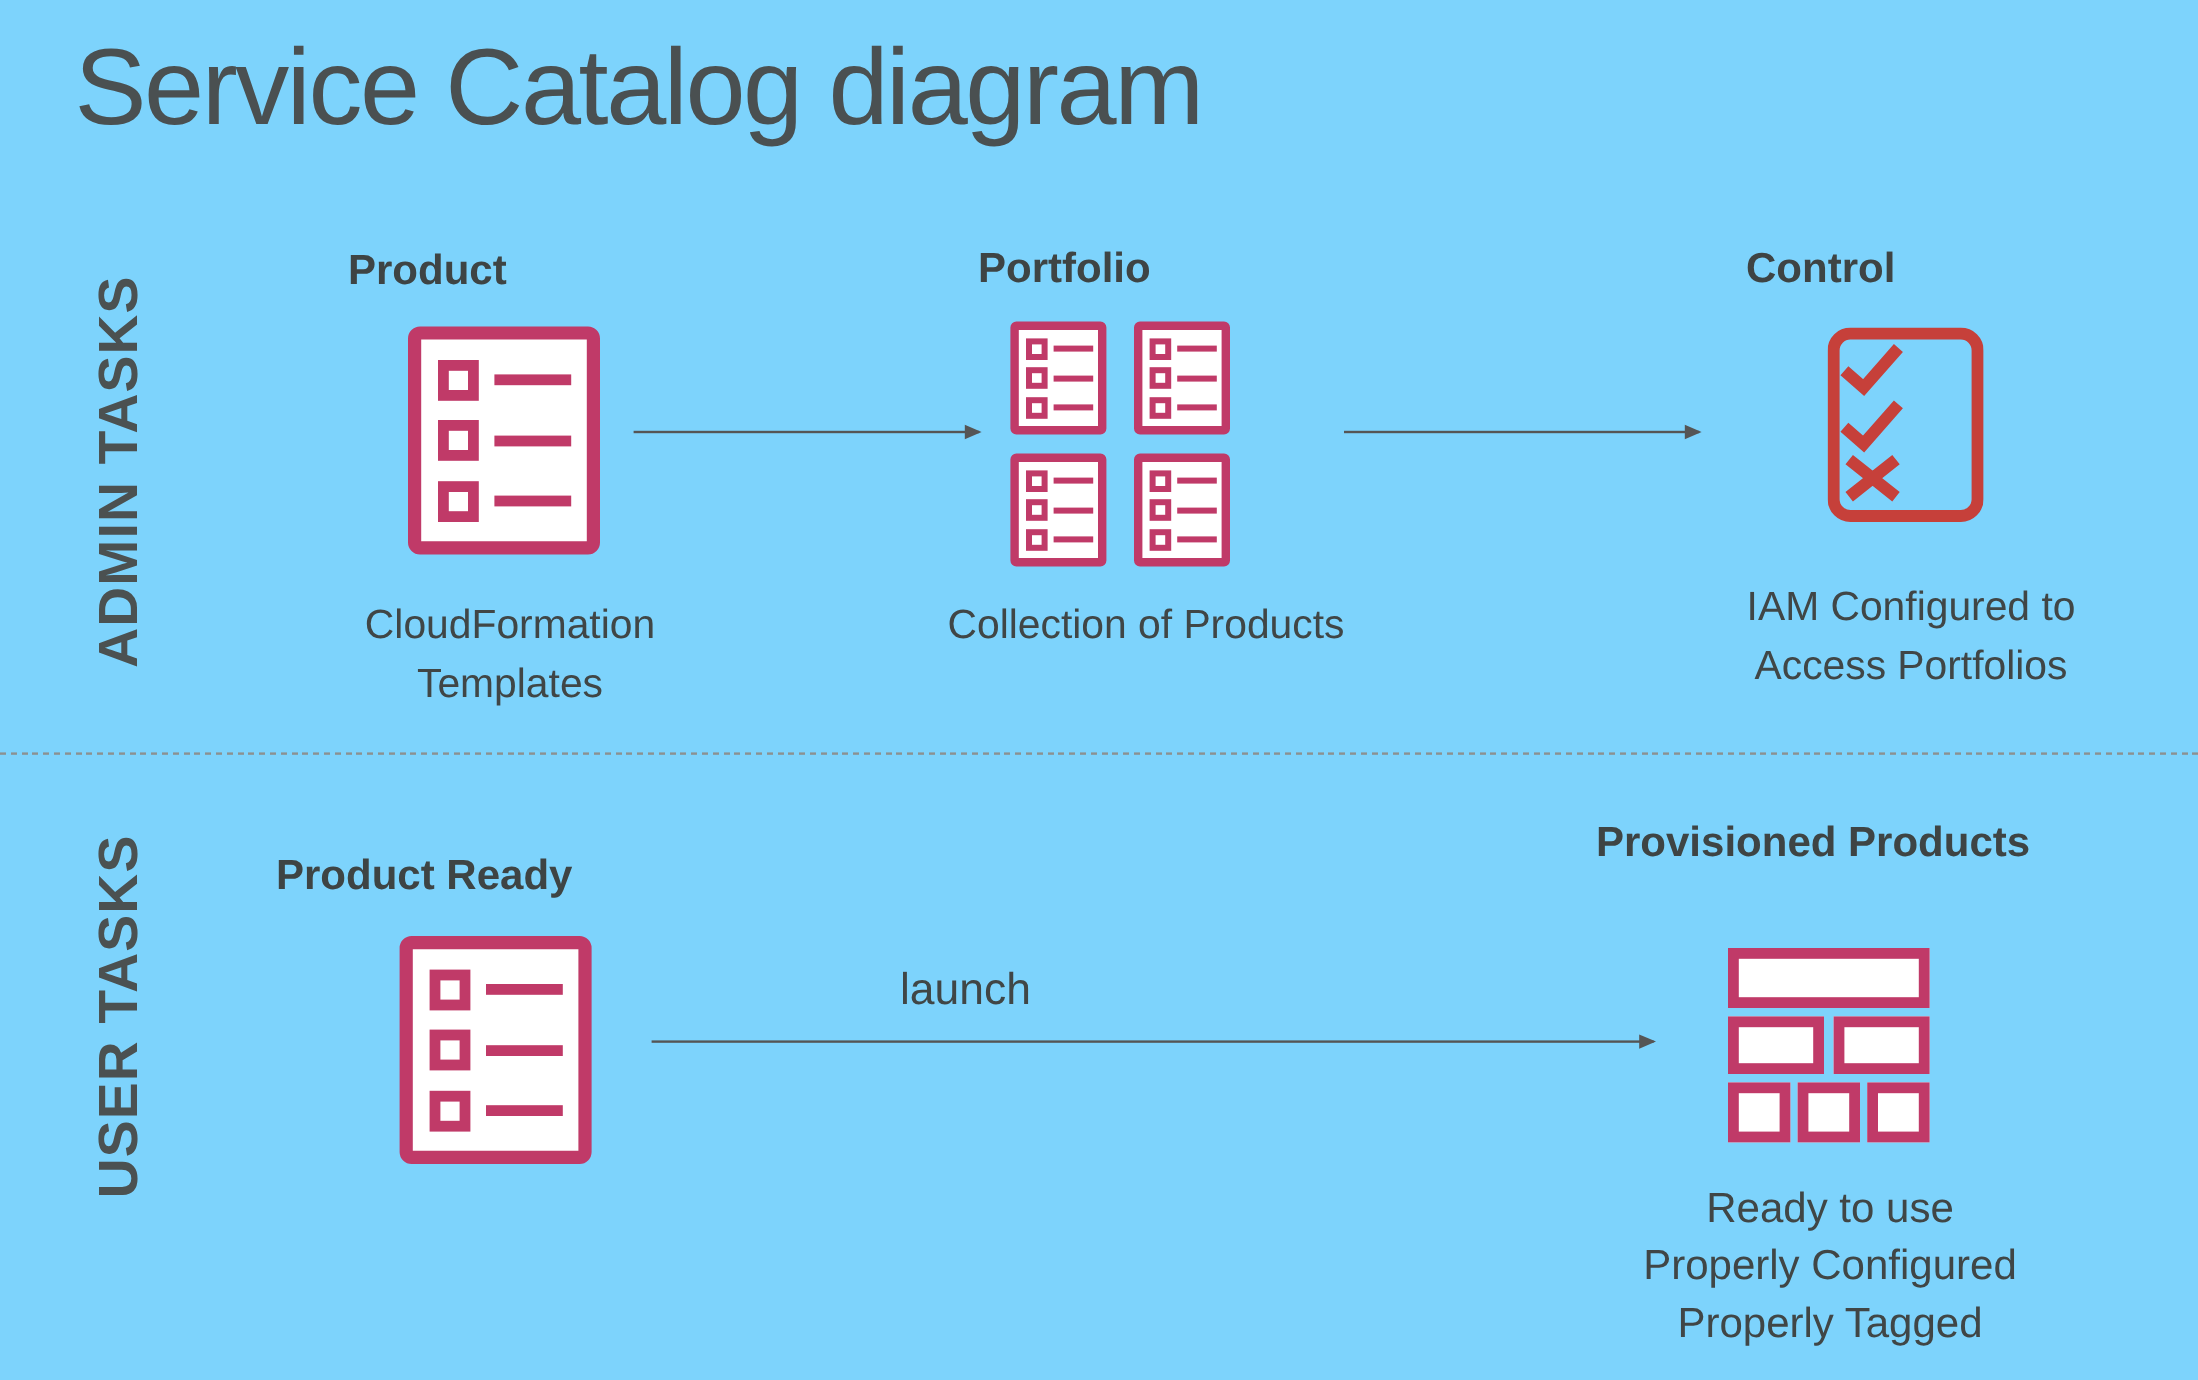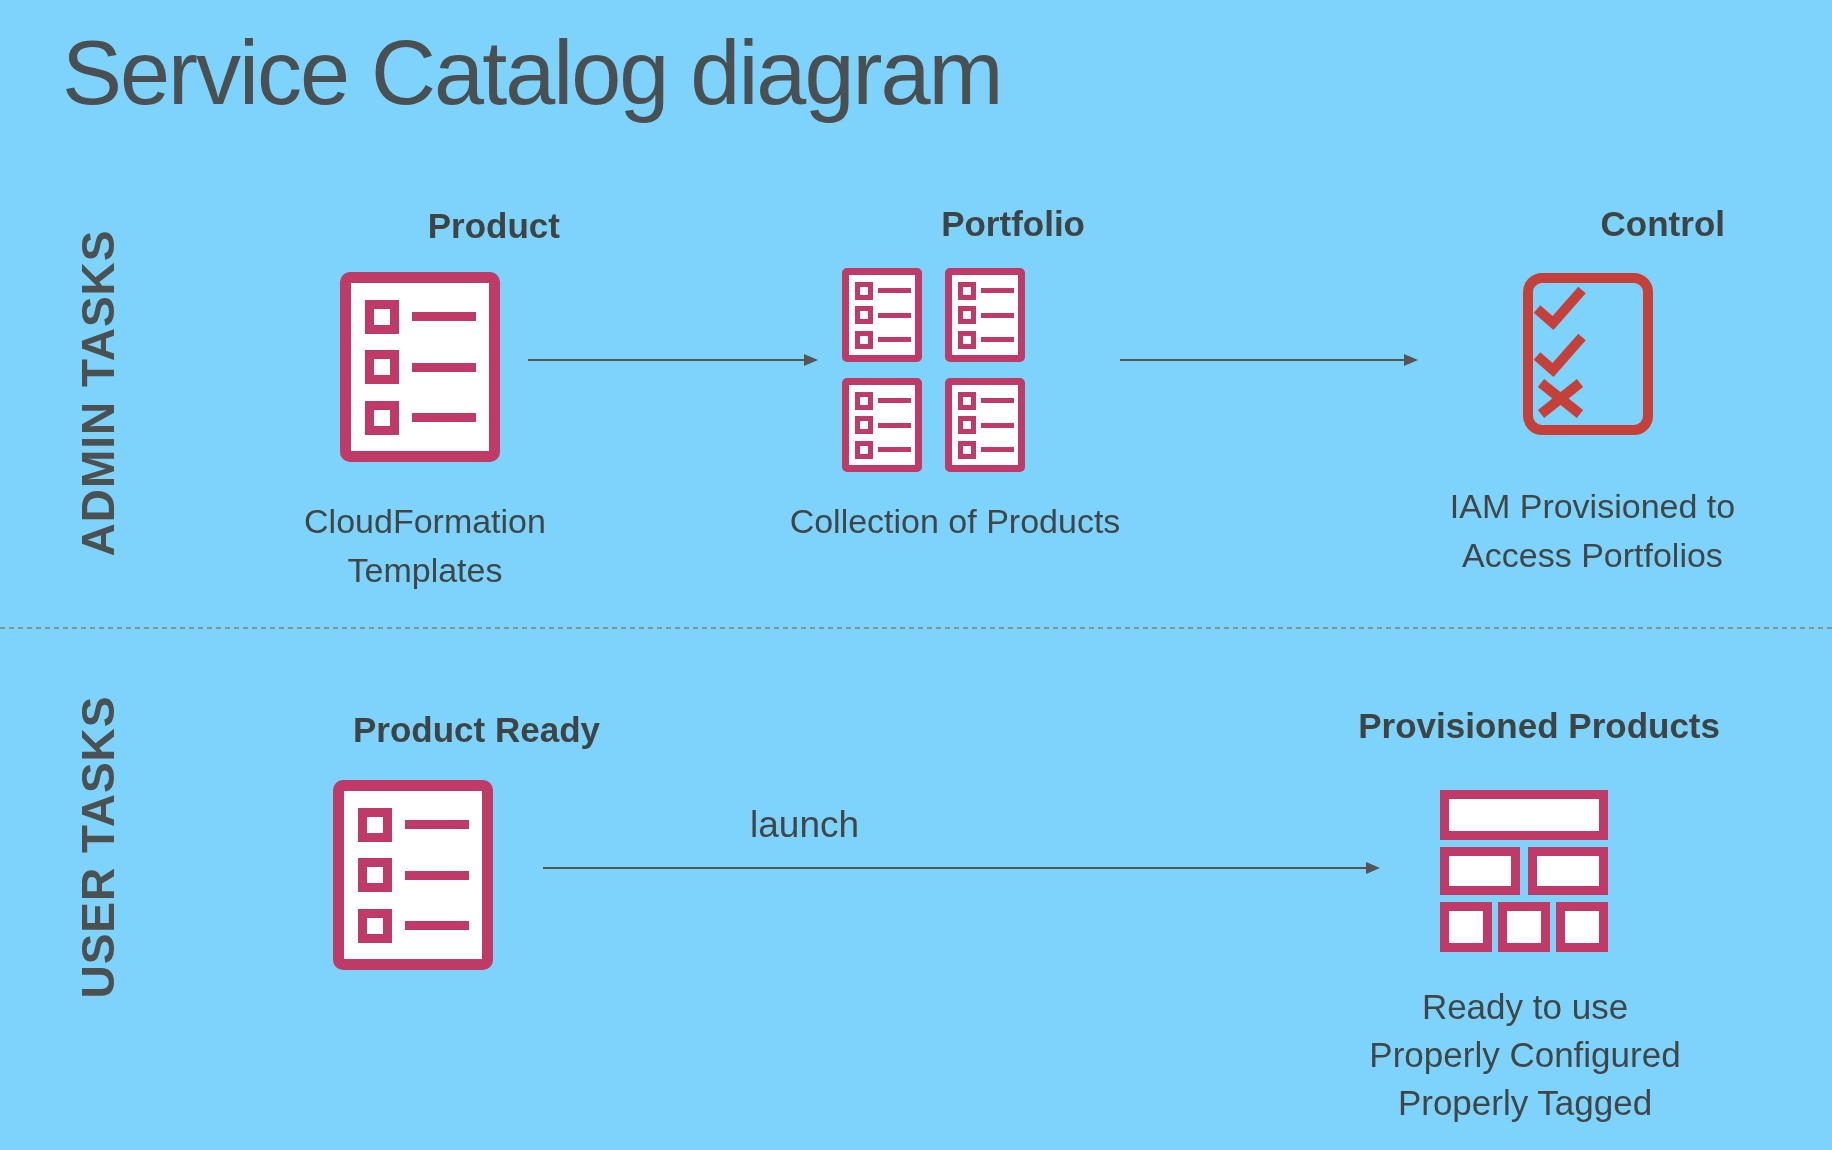--- a/index.html
+++ b/index.html
@@ -23,21 +23,21 @@
     font-size:46px;font-weight:700;letter-spacing:1px;
     color:var(--section-label-text);
     text-align:center;line-height:56px;
     transform:rotate(-90deg);
     white-space:nowrap;
   }
 
   .heading{
     font-size:35px;font-weight:700;
     color:var(--heading-text);
-    text-align:right;
+    text-align:left;
   }
   .caption{
     font-size:34px;line-height:49px;
     color:var(--caption-text);
     text-align:center;
     white-space:pre-line;
   }
 
   
   .list-icon{
@@ -183,21 +183,21 @@
 
   <div class="abs arrow" style="left:1120px;top:359px;width:296px;"></div>
 
   <div class="abs heading" style="left:1455px;top:204px;width:270px;">Control</div>
   <svg class="abs checklist-svg" style="left:1523px;top:273px;" width="130" height="162" viewBox="0 0 130 162">
     <rect x="5" y="5" width="120" height="152" rx="14" stroke-width="10"></rect>
     <path d="M14 36 L30 50 L59 17" stroke-width="10"></path>
     <path d="M14 83 L30 97 L59 64" stroke-width="10"></path>
     <path d="M18 110 L57 141 M57 110 L18 141" stroke-width="10"></path>
   </svg>
-  <div class="abs caption" style="left:1400px;top:482px;width:385px;">IAM Provisioned to
+  <div class="abs caption" style="left:1400px;top:482px;width:385px;">IAM Configured to
 Access Portfolios</div>
 
   <div class="abs divider"></div>
 
   <div class="abs section-label" style="left:-67px;top:819px;width:330px;">USER TASKS</div>
 
   <div class="abs heading" style="left:230px;top:710px;width:370px;">Product Ready</div>
   <div class="abs list-icon lg" style="left:333px;top:780px;">
     <div class="li-row">
         <span class="li-sq"></span>
@@ -209,21 +209,21 @@
       </div>
     <div class="li-row">
         <span class="li-sq"></span>
         <span class="li-bar"></span>
       </div>
   </div>
 
   <div class="abs arrow-label" style="left:750px;top:804px;width:310px;">launch</div>
   <div class="abs arrow" style="left:543px;top:867px;width:835px;"></div>
 
-  <div class="abs heading" style="left:1330px;top:706px;width:390px;">Provisioned Products</div>
+  <div class="abs heading" style="left:1330px;top:682px;width:390px;">Provisioned Products</div>
   <div class="abs brick-icon" style="left:1440px;top:790px;">
     <div class="brick-row">
         <span class="brick wide"></span>
       </div>
     <div class="brick-row">
         <span class="brick half"></span>
         <span class="brick half"></span>
       </div>
     <div class="brick-row r3">
         <span class="brick sq"></span>

